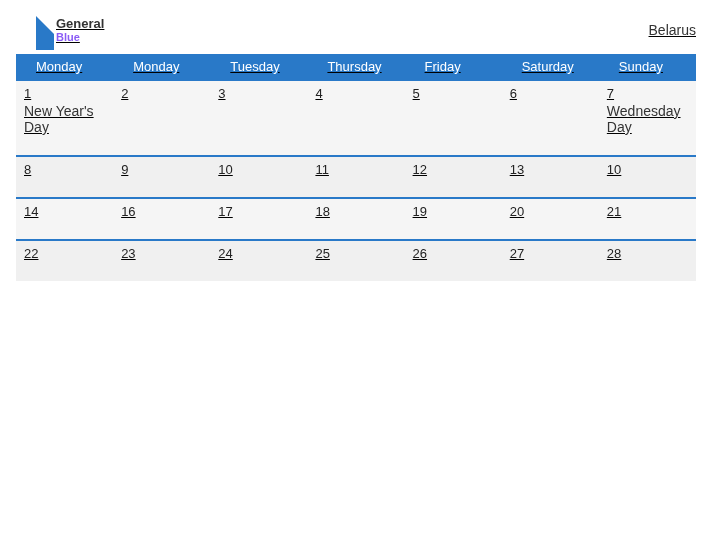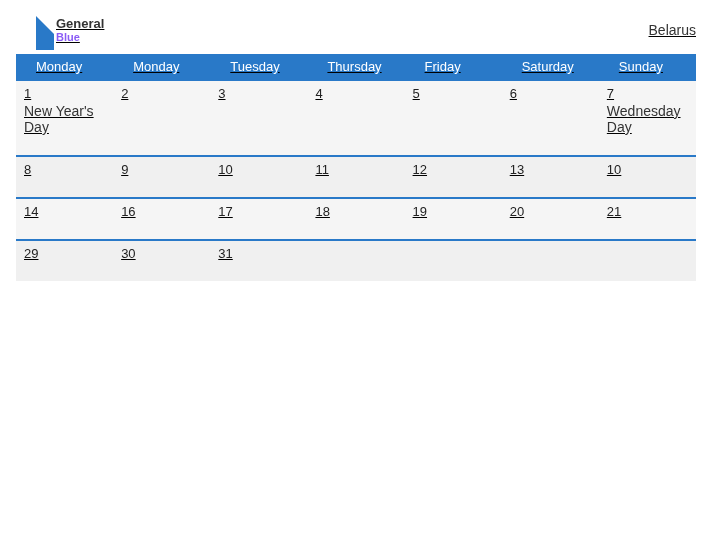--- a/index.html
+++ b/index.html
@@ -215,28 +215,36 @@
           </td>
           <td>
             <span class="day-number">20</span>
           </td>
           <td>
             <span class="day-number">21</span>
           </td>
         </tr>
         <tr>
           <td>
-            <span class="day-number">29</span>
-          </td>
-          <td>
-            <span class="day-number">30</span>
-          </td>
-          <td>
-            <span class="day-number">31</span>
-          </td>
-          <td class="empty-cell"></td>
-          <td class="empty-cell"></td>
-          <td class="empty-cell"></td>
-          <td class="empty-cell"></td>
+            <span class="day-number">22</span>
+          </td>
+          <td>
+            <span class="day-number">23</span>
+          </td>
+          <td>
+            <span class="day-number">24</span>
+          </td>
+          <td>
+            <span class="day-number">25</span>
+          </td>
+          <td>
+            <span class="day-number">26</span>
+          </td>
+          <td>
+            <span class="day-number">27</span>
+          </td>
+          <td>
+            <span class="day-number">28</span>
+          </td>
         </tr>
       </tbody>
   </table>
 </div>
 
 </body></html>

